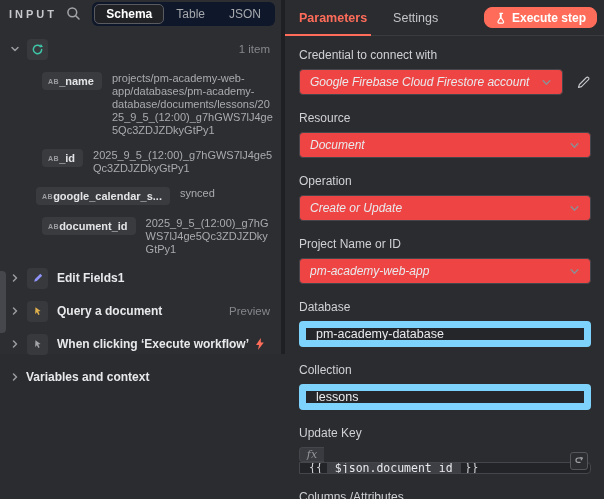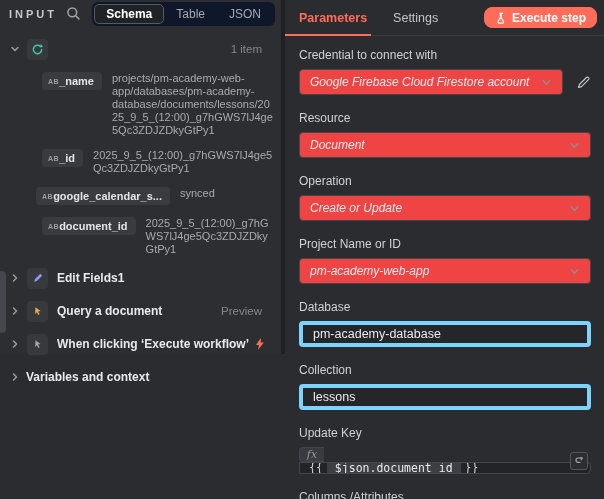--- a/index.html
+++ b/index.html
@@ -41,21 +41,21 @@
     display:flex; align-items:center; padding-left:8px; margin-top:11px;
     min-height:22px;
   }
   .tree-row.first { margin-top:3px; }
   .chev { width:14px; display:flex; justify-content:center; }
   .node-icon {
     width:21px; height:21px; border-radius:4px; background:#38393d;
     display:flex; align-items:center; justify-content:center; margin:0 9px 0 5px;
   }
   .node-label { font-size:12px; font-weight:bold; color:#e8e9eb; }
-  .row-meta { margin-left:auto; margin-right:19px; font-size:11.5px; color:#85878c; }
+  .row-meta { margin-left:auto; margin-right:11px; font-size:11.5px; color:#85878c; }
   .bolt { margin-left:6px; display:flex; }
   .schema-list { margin:6px 0 2px 0; }
   .schema-row {
     display:flex; align-items:flex-start; padding-left:42px; padding-right:6px;
     margin-top:12px;
   }
   .pill {
     background:#3a3b3f; border-radius:4px; padding:3px 8px 3px 6px;
     display:flex; align-items:center; white-space:nowrap; cursor:grab;
   }
@@ -91,21 +91,21 @@
   .field-label { display:block; font-size:12px; color:#d0d1d4; margin-bottom:7px; }
   .control {
     height:26px; background:#ef4444; border:1px solid #45464b; border-radius:4px;
     display:flex; align-items:center; padding:0 10px; font-size:12px; color:#e9eaec;font-style:italic;
   }
   .select { cursor:pointer; }
   .select .sel-text { flex:1; white-space:nowrap; overflow:hidden; }
   .cred-row { display:flex; align-items:center; gap:13px; }
   .cred-row .select { flex:1; }
   input.text-input {
-    width:100%; height:26px; background:#25262a; border:4px solid #7dd3fc;
+    width:100%; height:26px; background:#25262a; border:7px solid #7dd3fc;
     border-radius:4px; padding:0 10px; font-size:12.5px; color:#e9eaec;
     font-family:"Liberation Sans", sans-serif; outline:none;
   }
   .expr-wrap { display:flex; height:27px; position:relative;flex-direction:column; }
   .fx-badge {
     width:25px; background:#3a3b40; border:1px solid #45464b; border-right:none;
     border-radius:4px 0 0 4px; color:#96989c; font-size:11px; font-style:italic;
     display:flex; align-items:center; justify-content:center;
     font-family:"DejaVu Serif", serif;
   }

